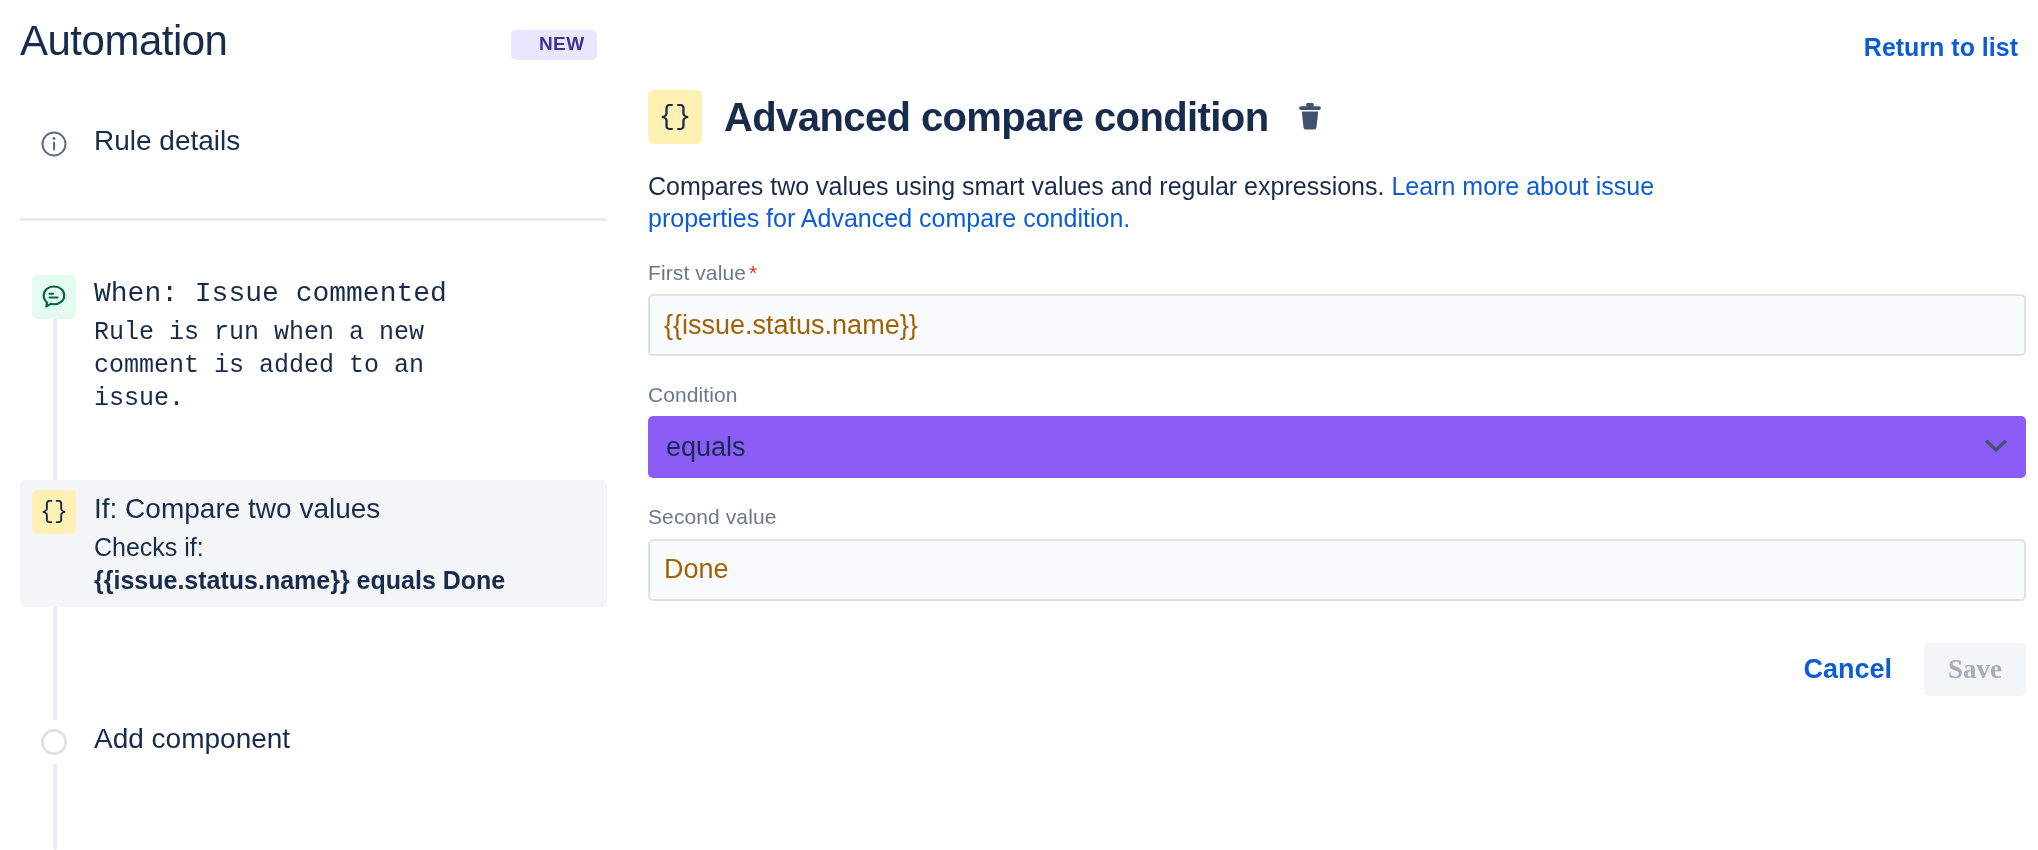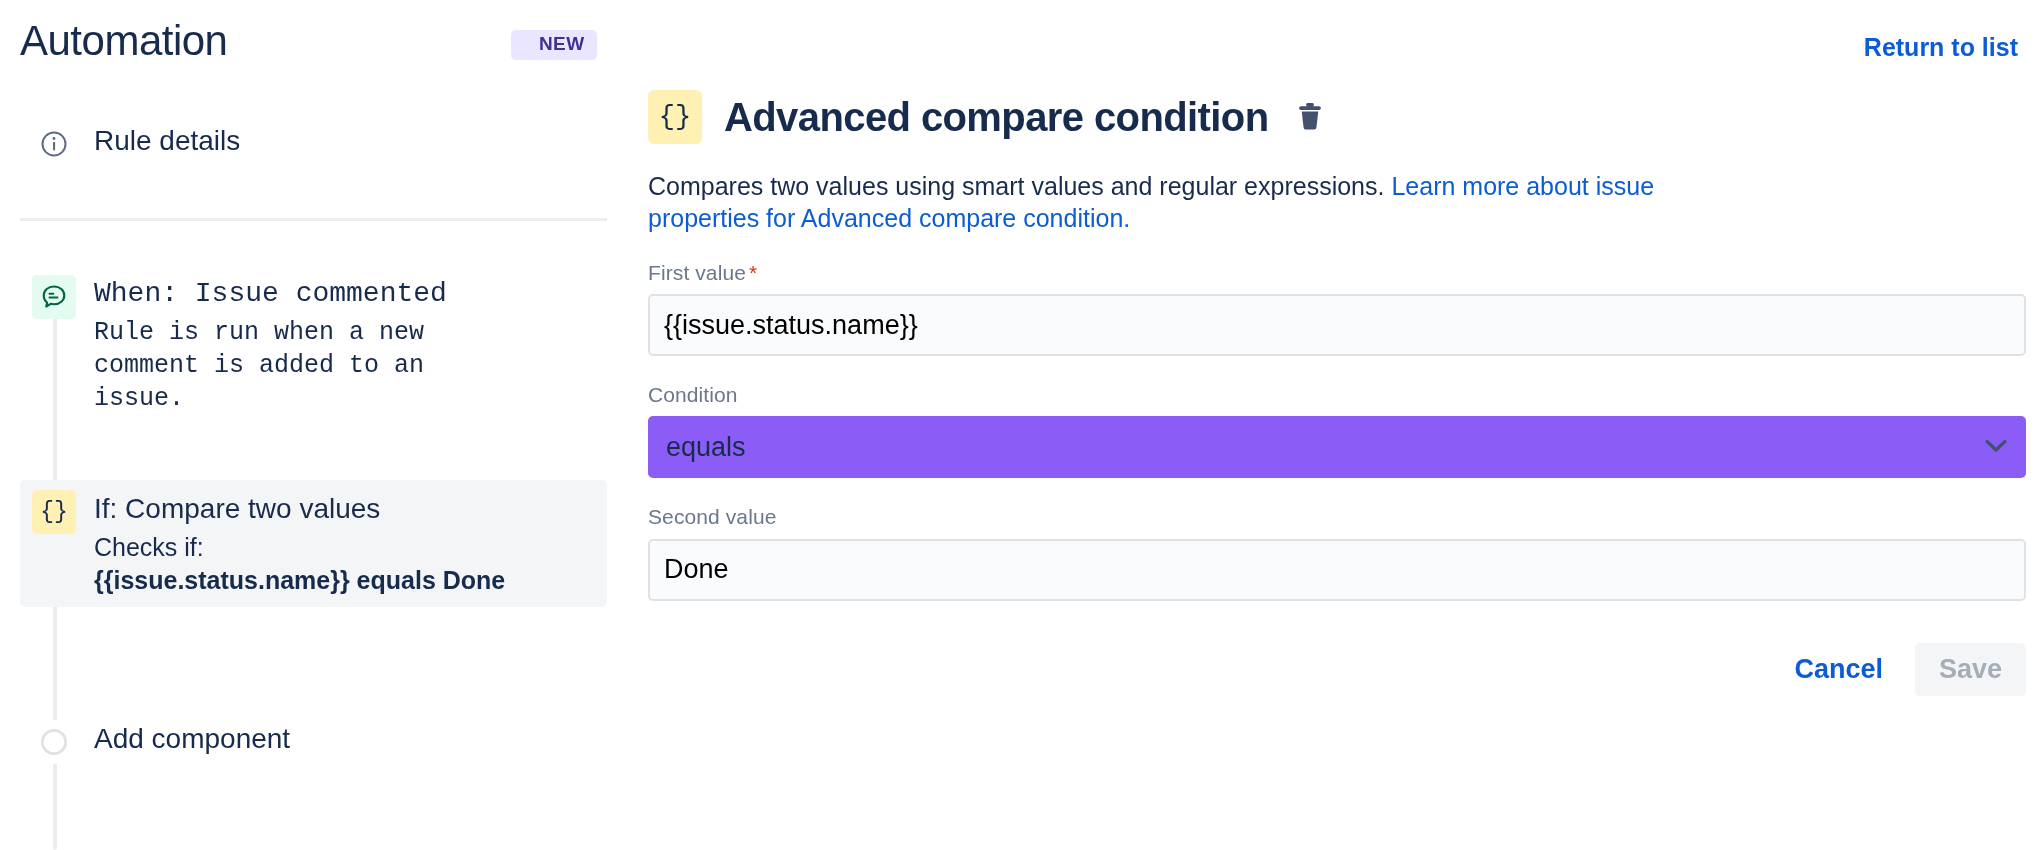--- a/index.html
+++ b/index.html
@@ -207,21 +207,21 @@
   .req { color: #DE350B; font-size: 21px; margin-left: 3px; }
 
   .text-input {
     width: 1378px;
     height: 62px;
     border: 2px solid #DFE1E6;
     border-radius: 5px;
     background: #FAFBFC;
     font-family: "Liberation Sans", sans-serif;
     font-size: 27px;
-    color: #000000;
+    color: #a16207;
     padding: 0 14px;
     outline: none;
   }
   .select-wrap {
     position: relative;
     width: 1378px;
     height: 62px;
   }
   .select-box {
     width: 1378px;
@@ -262,21 +262,21 @@
     cursor: pointer;
     padding: 10px 14px;
   }
   .btn-save {
     margin-left: 18px;
     background: #F4F5F7;
     border: none;
     color: #A5ADBA;
     font-size: 27px;
     font-weight: bold;
-    font-family: Liberation Sans, sans-serif;
+    font-family: Liberation Serif, serif;
     border-radius: 5px;
     padding: 11px 24px;
     cursor: default;
   }
 </style>
 </head>
 <body>
 
 <div class="page-header">
   <div class="page-title">Automation</div>

